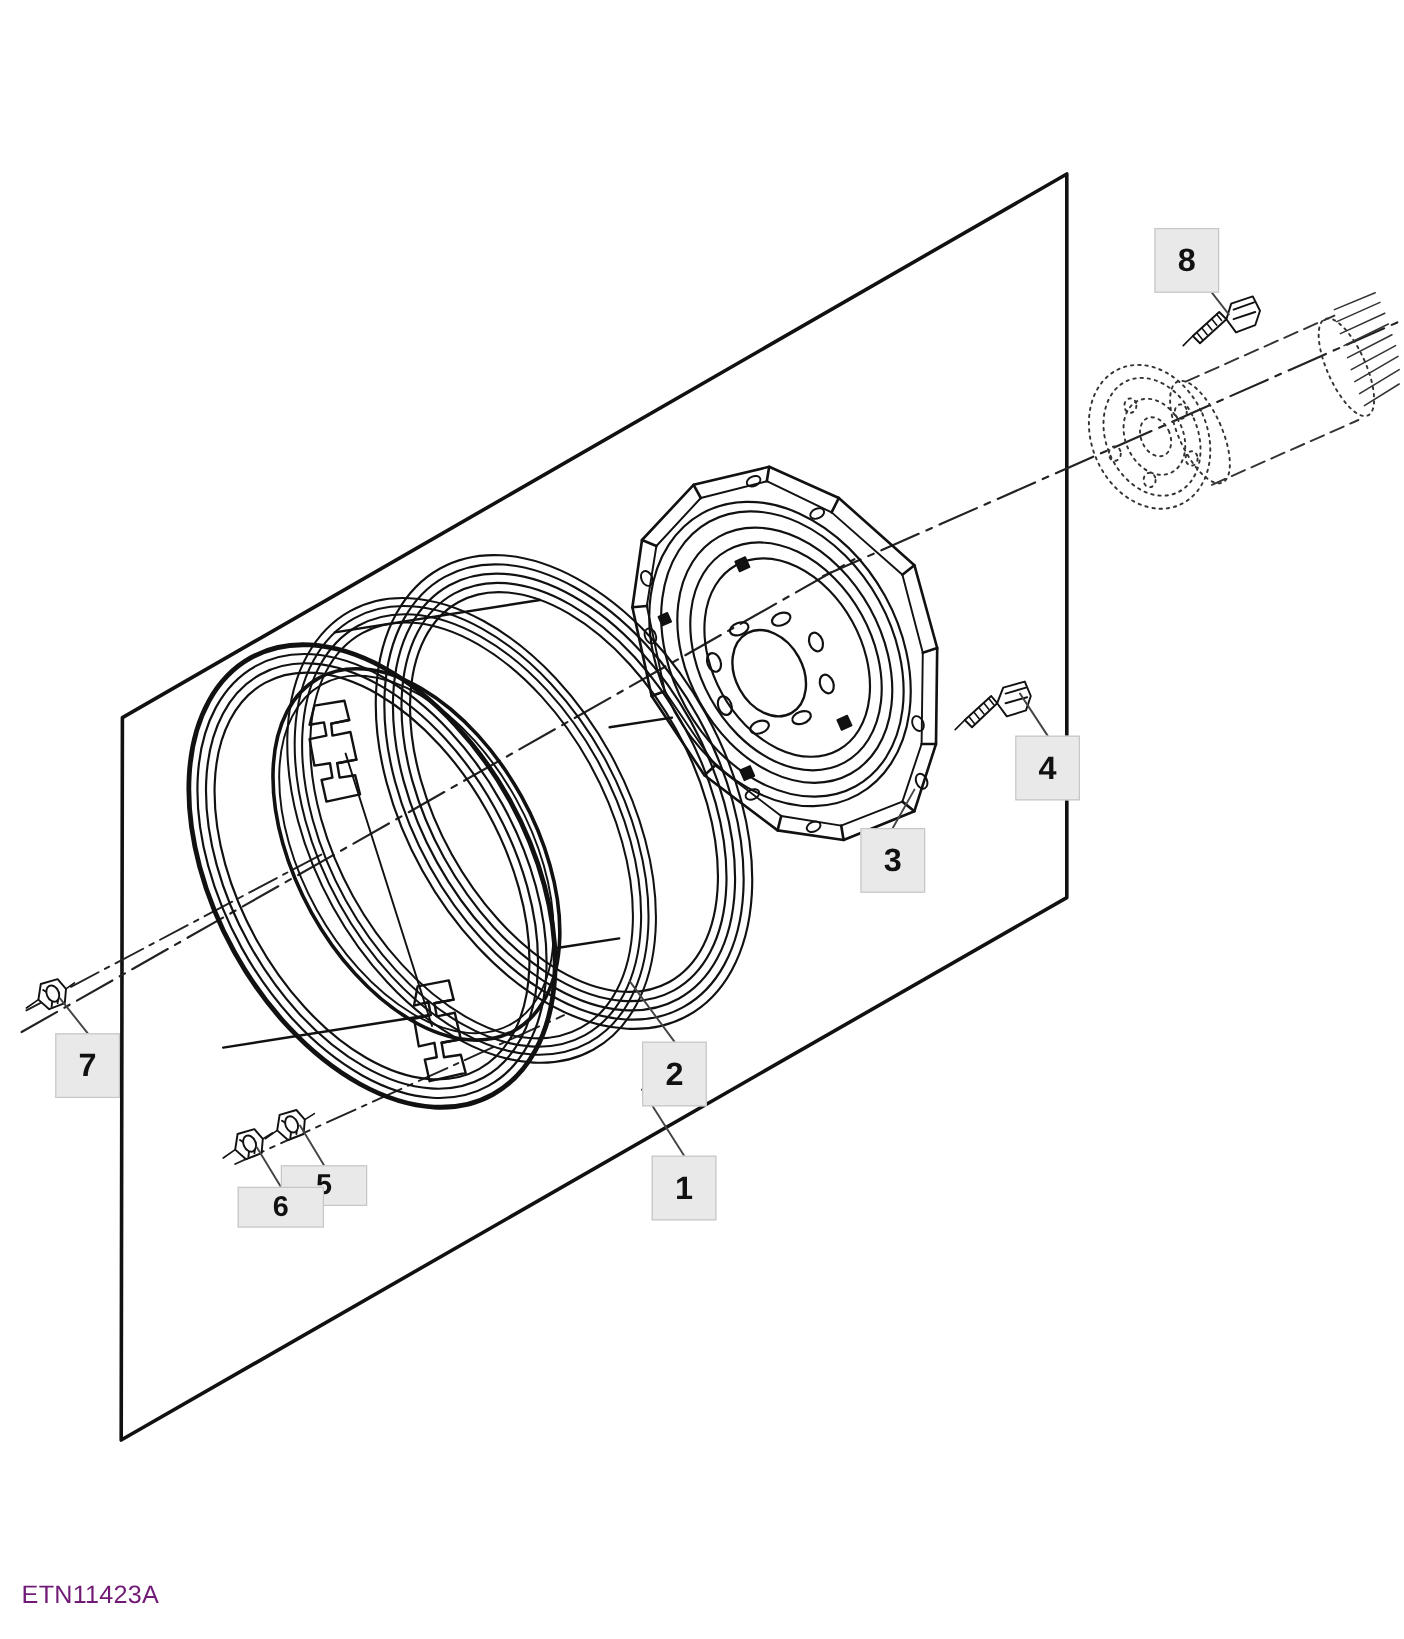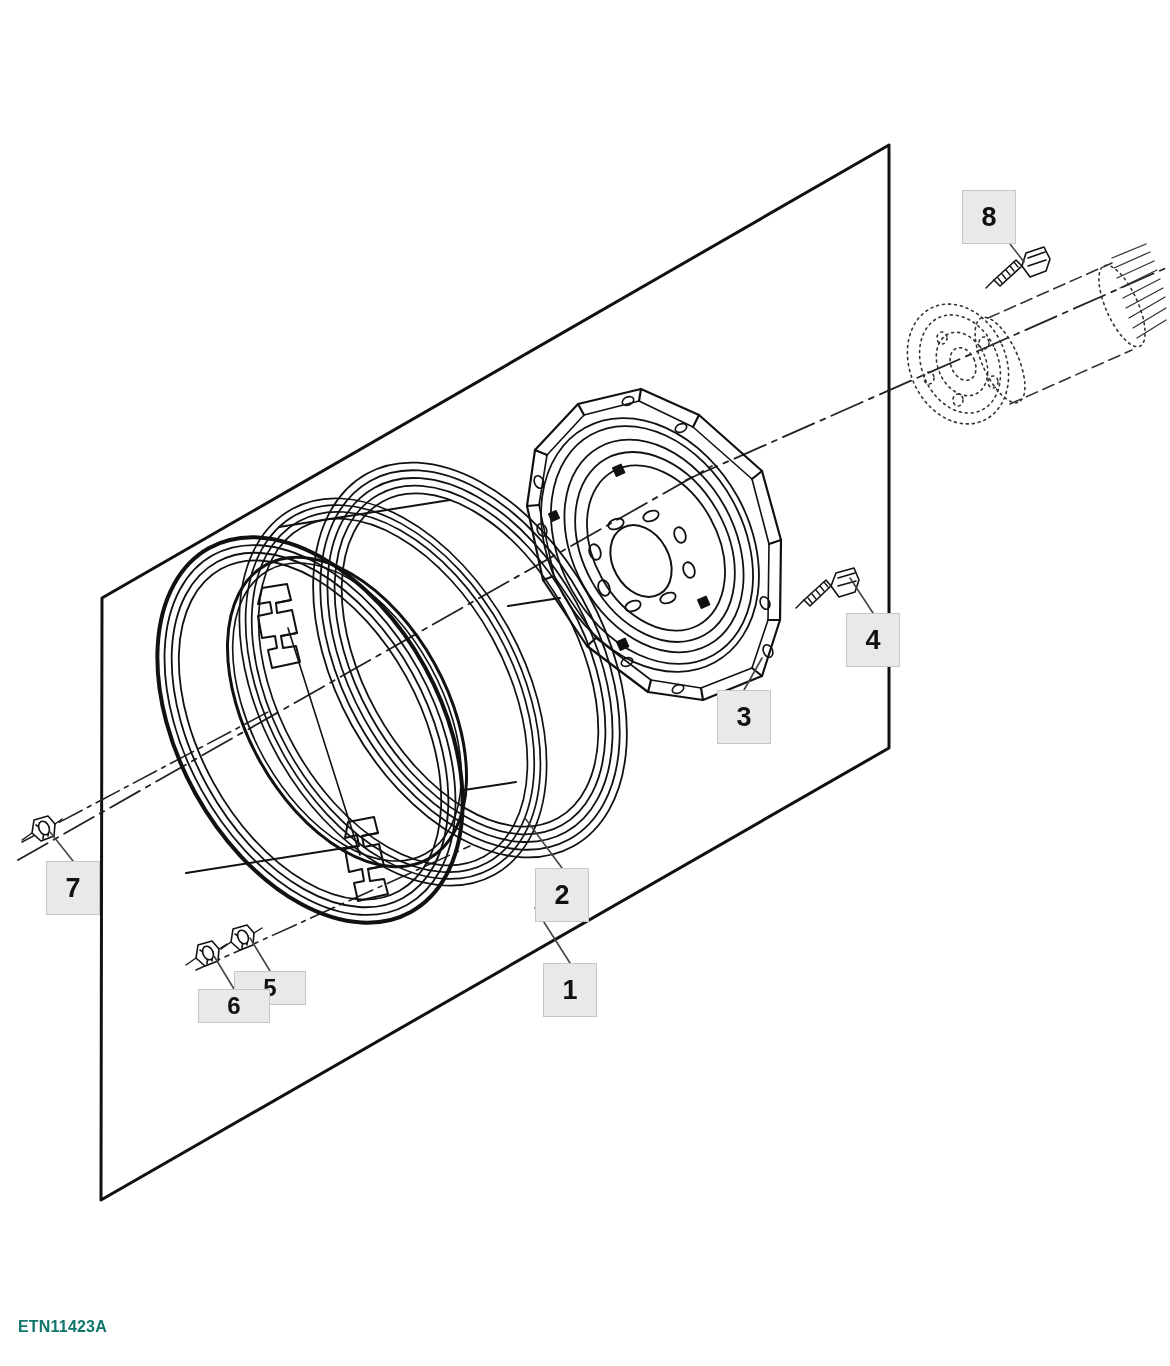--- a/index.html
+++ b/index.html
@@ -47,24 +47,24 @@
   .callout-wide {
     width: 72px;
     height: 34px;
     font-size: 24px;
   }
   #caption {
     position: absolute;
     left: 18px;
     top: 1318px;
     font-family: "Liberation Sans", sans-serif;
-    font-weight: bold;
-    font-size: 16px;
+    font-weight: normal;
+    font-size: 21px;
     letter-spacing: 0.2px;
-    color: #0f766e;
+    color: #701a75;
   }
 </style>
 </head>
 <body>
 
 <div id="page">
 
   <svg id="diagram-svg" viewBox="0 0 1170 1366">
     <defs>
       <clipPath id="clip-all">

